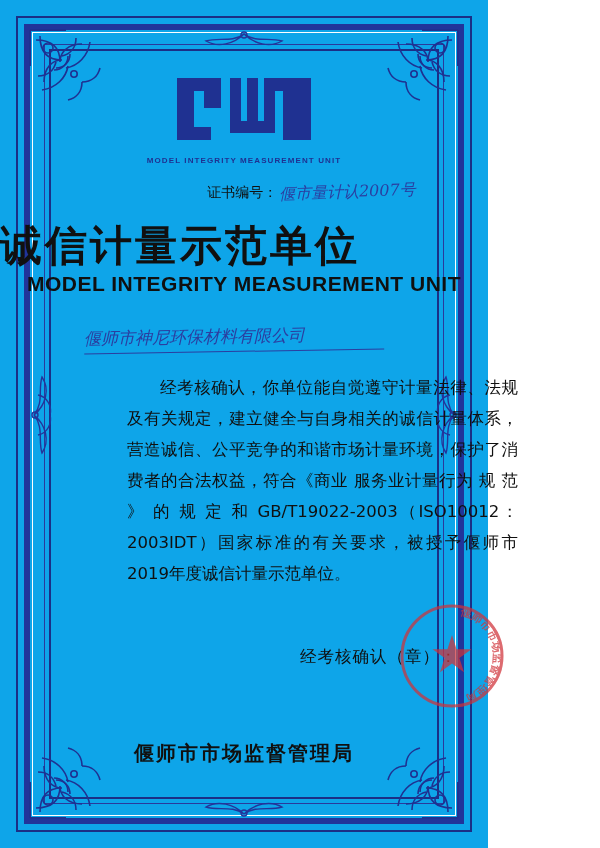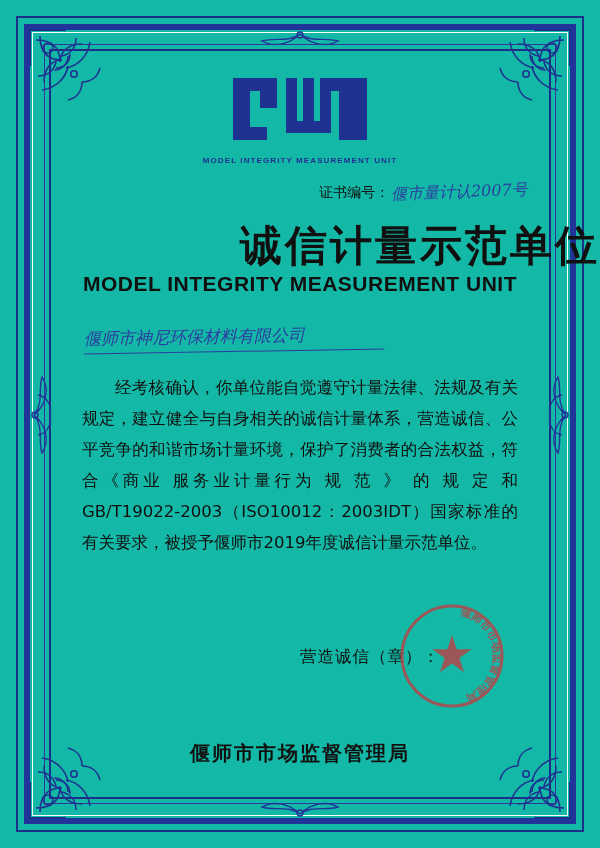--- a/index.html
+++ b/index.html
@@ -9,23 +9,23 @@
   }
   body {
     width: 600px;
     height: 848px;
     font-family: "Liberation Sans", sans-serif;
     overflow: hidden;
   }
 
   .certificate {
     position: relative;
-    width: 600px;
+    width: 488px;
     height: 848px;
-    background: #14b8a6;
+    background: #0ea5e9;
     box-sizing: border-box;
   }
 
   
   .frame-outer {
     position: absolute;
     left: 16px;
     top: 16px;
     right: 16px;
     bottom: 16px;
@@ -130,21 +130,21 @@
     transform: rotate(-2deg);
     white-space: nowrap;
   }
 
   
   .title-cn {
     position: absolute;
     top: 218px;
     left: 0;
     width: 100%;
-    text-align: right;
+    text-align: left;
     font-family: "DejaVu Sans", sans-serif;
     font-weight: bold;
     font-size: 42px;
     letter-spacing: 3px;
     color: #101010;
   }
   .title-en {
     position: absolute;
     top: 272px;
     left: 0;
@@ -180,21 +180,21 @@
     left: 82px;
     width: 436px;
     font-family: "DejaVu Sans", sans-serif;
     font-size: 16.5px;
     line-height: 31px;
     color: #101010;
     text-align: justify;
     text-justify: inter-ideograph;
   }
   .body-text p { margin: 0; }
-  .body-text p.indent { text-indent: 2em; }
+  .body-text p.indent { text-indent: 2em; margin-left: 45px; }
 
   
   .issuer-line {
     position: absolute;
     top: 646px;
     left: 300px;
     font-family: "DejaVu Sans", sans-serif;
     font-size: 16.5px;
     color: #101010;
     letter-spacing: 1px;
@@ -363,21 +363,21 @@
 
   <div class="title-cn">诚信计量示范单位</div>
   <div class="title-en">MODEL INTEGRITY MEASUREMENT UNIT</div>
 
   <div class="recipient">偃师市神尼环保材料有限公司</div>
 
   <div class="body-text">
     <p class="indent">经考核确认，你单位能自觉遵守计量法律、法规及有关规定，建立健全与自身相关的诚信计量体系，营造诚信、公平竞争的和谐市场计量环境，保护了消费者的合法权益，符合《商业 服务业计量行为 规 范 》 的 规 定 和 GB/T19022-2003（ISO10012：2003IDT）国家标准的有关要求，被授予偃师市2019年度诚信计量示范单位。</p>
   </div>
 
-  <div class="issuer-line">营造诚信（章）：</div>
+  <div class="issuer-line">经考核确认（章）：</div>
 
   <div class="seal">
     <svg viewBox="0 0 108 108">
       <circle cx="54" cy="54" r="50" fill="none" stroke="#d0333a" stroke-width="3"></circle>
       <path d="M54 33 L58.6 47.2 L73.5 47.2 L61.4 56 L66 70.2 L54 61.4 L42 70.2 L46.6 56 L34.5 47.2 L49.4 47.2 Z" fill="#d0333a"></path>
       <path id="sealArcTop" d="M54 12 A42 42 0 0 1 54 96" fill="none"></path>
       <path id="sealArcBottom" d="M16 62 A40 40 0 0 0 92 62" fill="none"></path>
       <text font-family="DejaVu Sans, sans-serif" font-size="11" fill="#d0333a" font-weight="bold">
         <textPath href="#sealArcTop" startOffset="6%">偃师市市场监督管理局</textPath>
       </text>

